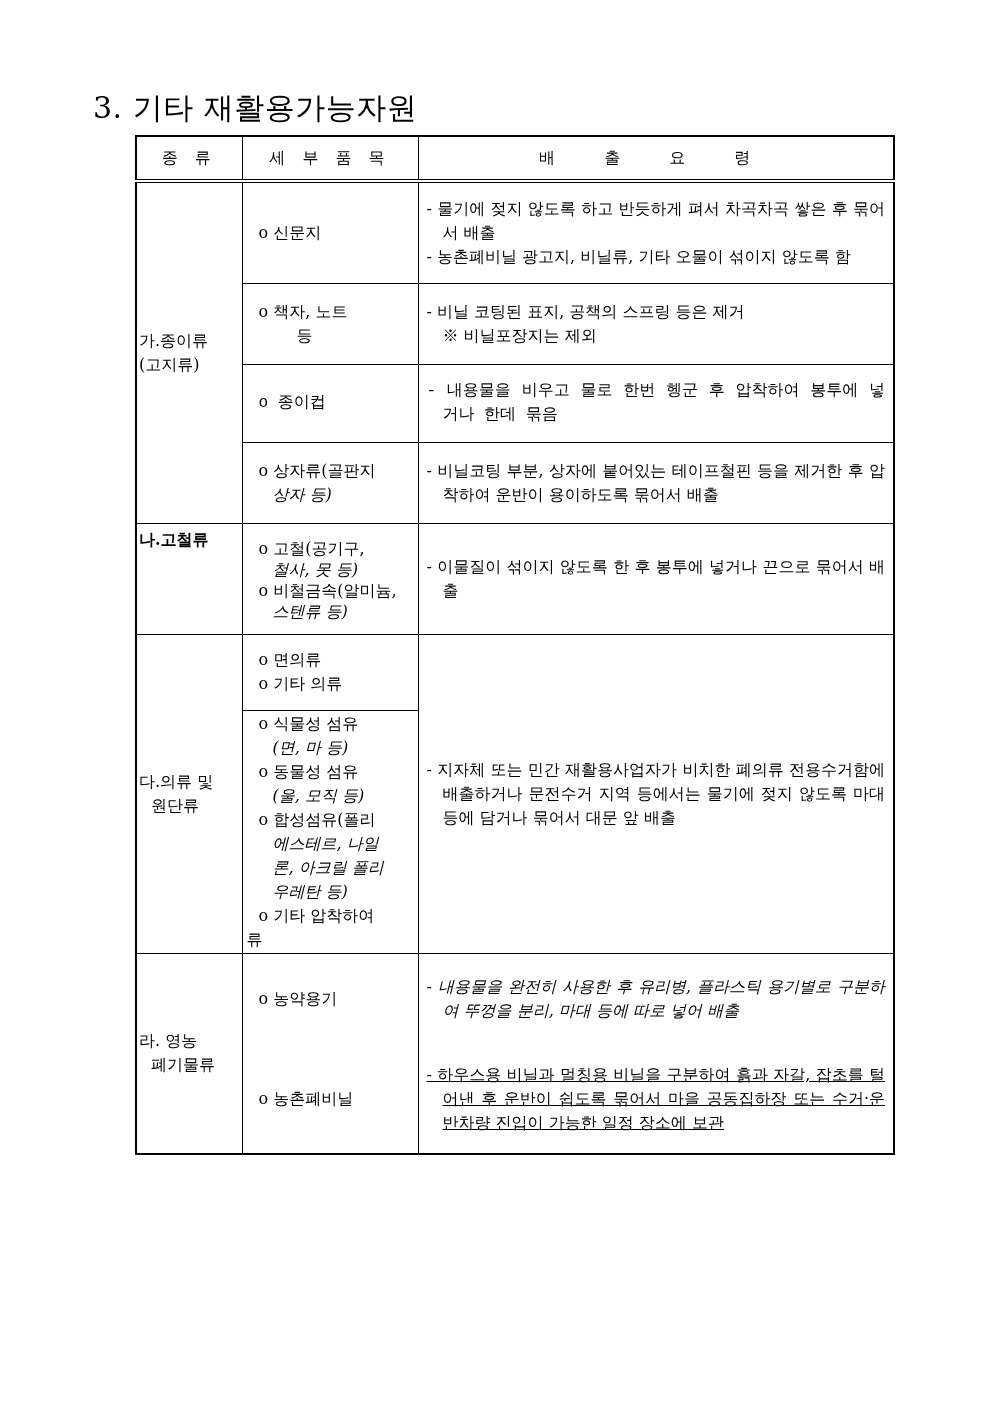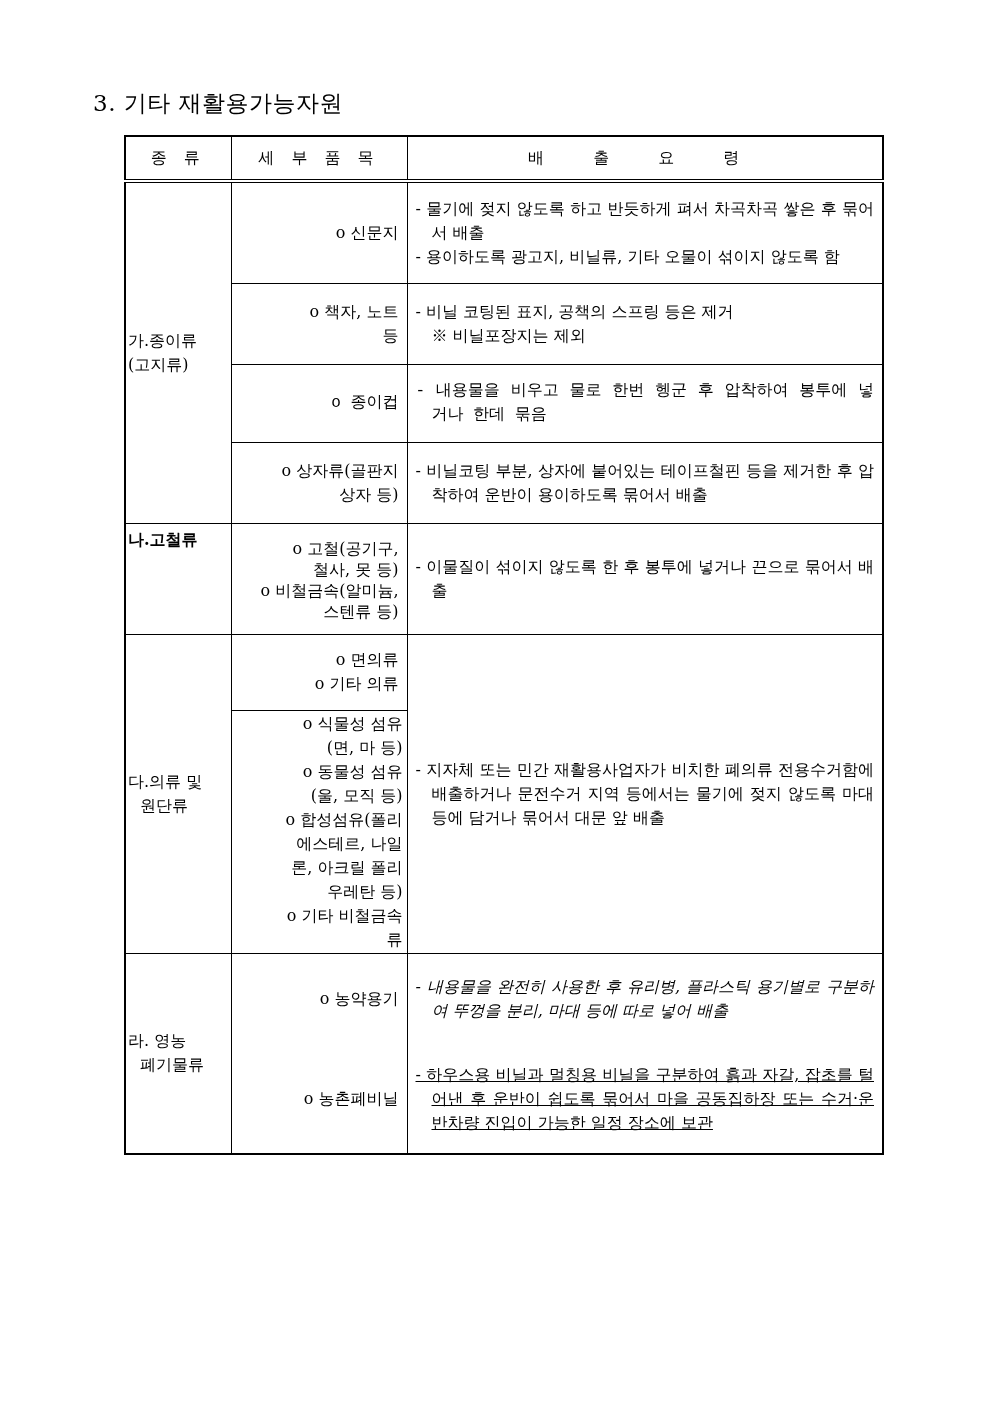--- a/index.html
+++ b/index.html
@@ -1,29 +1,29 @@
 <!DOCTYPE html>
 <html><head>
 <meta charset="utf-8">
 <style>
   html, body { margin:0; padding:0; background:#ffffff; }
   body { width:992px; height:1403px; position:relative; font-family:"DejaVu Serif", serif; color:#000; }
-  .title { position:absolute; left:93px; top:88px; font-size:23px; letter-spacing:0.5px; }
-  table { position:absolute; left:124px; top:135px; width:758px; border-collapse:collapse; table-layout:fixed; font-size:16px; line-height:24px; }
+  .title { position:absolute; left:93px; top:88px; font-size:30px; letter-spacing:0.5px; }
+  table { position:absolute; left:135px; top:135px; width:758px; border-collapse:collapse; table-layout:fixed; font-size:16px; line-height:24px; }
   col.c1 { width:106px; } col.c2 { width:176px; } col.c3 { width:476px; }
   td, th { border:1px solid #000; vertical-align:middle; padding:0 8px; font-weight:normal; }
   table { border:2px solid #000; }
   thead th { height:42px; text-align:center; border-bottom:4px double #000; letter-spacing:6px; }
   thead th.wide { letter-spacing:22px;margin-top:24px; }
   td.cat { vertical-align:middle; padding:0 2px; }
   td.cat.top { vertical-align:top; padding-top:4px;font-weight:bold; }
-  td.item { padding-left:16px;text-align:right; }
+  td.item { padding-left:16px; }
   .line { display:block; }
   .dash { display:block; padding-left:16px; text-indent:-16px; text-align:justify; }
-  .ind { padding-left:14px; display:block; }
+  .ind { padding-left:14px; display:block;font-style:italic; }
   .note { display:block; padding-left:16px; }
 </style>
 </head>
 <body>
 
 <div class="title">3. 기타 재활용가능자원</div>
 
 <table>
   <colgroup>
       <col class="c1">
@@ -40,21 +40,21 @@
   <tbody>
 
     <tr style="height:102px;">
       <td class="cat" rowspan="4">
         <span class="line">가.종이류</span>
         <span class="line">(고지류)</span>
       </td>
       <td class="item">o  신문지</td>
       <td>
         <span class="dash">- 물기에 젖지 않도록 하고 반듯하게 펴서 차곡차곡 쌓은 후 묶어서 배출</span>
-        <span class="dash">- 용이하도록 광고지, 비닐류, 기타 오물이 섞이지 않도록 함</span>
+        <span class="dash">- 농촌폐비닐 광고지, 비닐류, 기타 오물이 섞이지 않도록 함</span>
       </td>
     </tr>
     <tr style="height:81px;">
       <td class="item">
         <span class="line">o   책자,   노트</span>
         <span class="line" style="padding-left:38px">등</span>
       </td>
       <td>
         <span class="dash">- 비닐 코팅된 표지, 공책의 스프링 등은 제거</span>
         <span class="note">※ 비닐포장지는 제외</span>
@@ -105,21 +105,21 @@
     <tr style="height:243px;">
       <td class="item" style="padding-left:16px; padding-right:4px;">
         <span class="line">o 식물성      섬유</span>
         <span class="ind">(면, 마 등)</span>
         <span class="line">o 동물성      섬유</span>
         <span class="ind">(울, 모직 등)</span>
         <span class="line">o 합성섬유(폴리</span>
         <span class="ind">에스테르,    나일</span>
         <span class="ind">론, 아크릴 폴리</span>
         <span class="ind">우레탄 등)</span>
-        <span class="line">o 기타    비철금속</span>
+        <span class="line">o 기타    압착하여</span>
         <span class="line" style="margin-left:-12px">류</span>
       </td>
     </tr>
 
     <tr style="height:92px;">
       <td class="cat" rowspan="2">
         <span class="line">라. 영농</span>
         <span class="line" style="padding-left:12px">폐기물류</span>
       </td>
       <td class="item" style="border-bottom:none;">o  농약용기</td>

